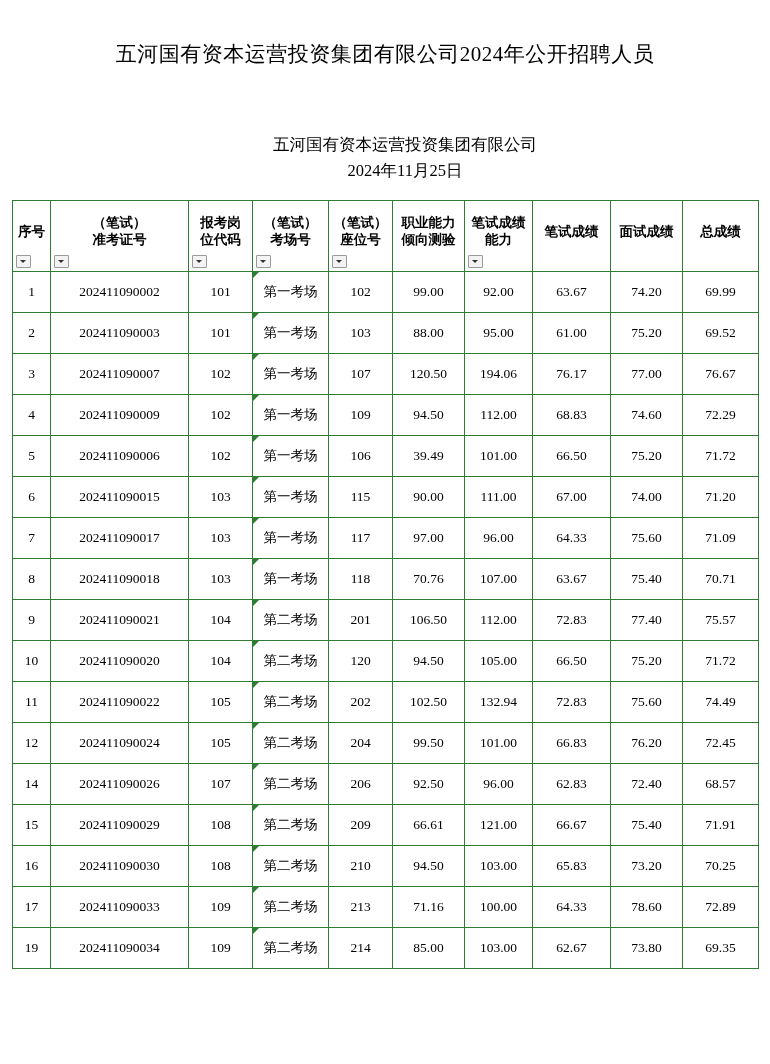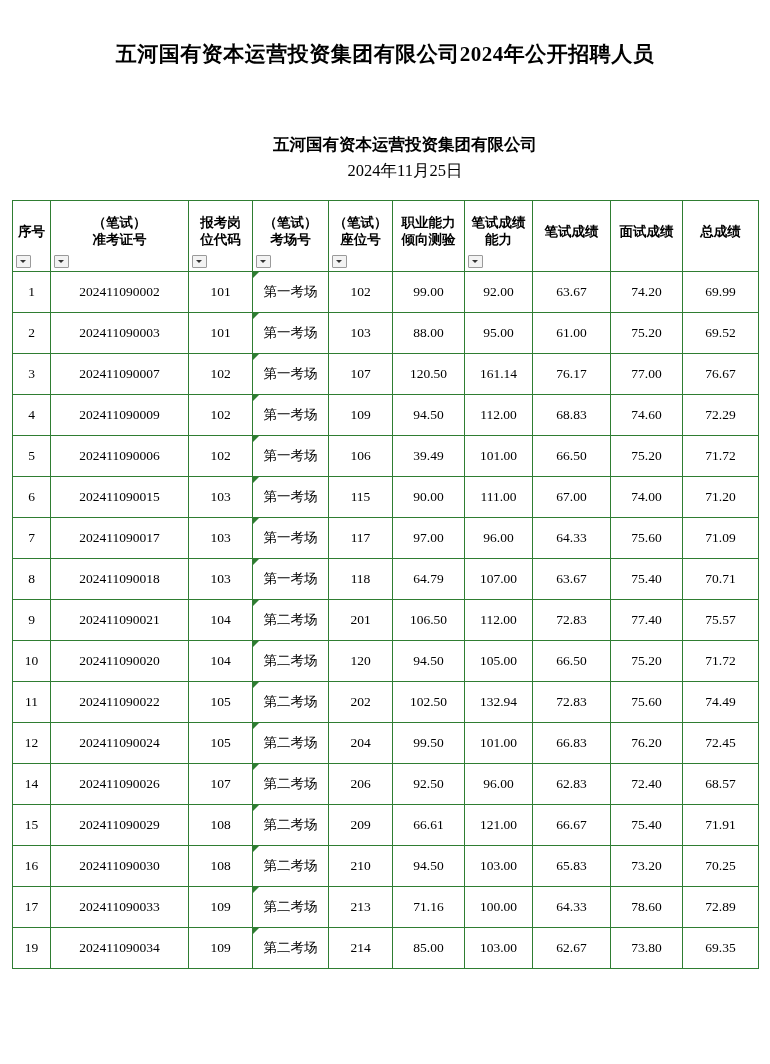--- a/index.html
+++ b/index.html
@@ -14,38 +14,38 @@
     color: #000000;
     overflow: hidden;
   }
   .page {
     width: 770px;
     box-sizing: border-box;
     padding: 0 12px;
   }
   .doc-title {
     text-align: center;
-    font-weight: bold;
+    font-weight: normal;
     font-size: 21px;
     line-height: 32px;
     letter-spacing: 0.5px;
     margin: 38px 28px 12px 28px;
   }
   .doc-title .line {
     display: block;
   }
   .signature {
     margin-top: 62px;
     text-align: center;
     font-size: 16.5px;
     line-height: 26px;
   }
   .signature .org {
     display: block;
-    font-weight: bold;
+    font-weight: normal;
     padding-left: 40px;
   }
   .signature .date {
     display: block;
     padding-left: 40px;
   }
   table.grid {
     margin-top: 16px;
     border-collapse: collapse;
     width: 746px;
@@ -244,21 +244,21 @@
           <td class="num">75.20</td>
           <td class="num">69.52</td>
         </tr>
         <tr>
           <td class="num">3</td>
           <td class="num">202411090007</td>
           <td class="num">102</td>
           <td class="mark">第一考场</td>
           <td class="num">107</td>
           <td class="num">120.50</td>
-          <td class="num">161.14</td>
+          <td class="num">194.06</td>
           <td class="num">76.17</td>
           <td class="num">77.00</td>
           <td class="num">76.67</td>
         </tr>
         <tr>
           <td class="num">4</td>
           <td class="num">202411090009</td>
           <td class="num">102</td>
           <td class="mark">第一考场</td>
           <td class="num">109</td>
@@ -303,21 +303,21 @@
           <td class="num">64.33</td>
           <td class="num">75.60</td>
           <td class="num">71.09</td>
         </tr>
         <tr>
           <td class="num">8</td>
           <td class="num">202411090018</td>
           <td class="num">103</td>
           <td class="mark">第一考场</td>
           <td class="num">118</td>
-          <td class="num">64.79</td>
+          <td class="num">70.76</td>
           <td class="num">107.00</td>
           <td class="num">63.67</td>
           <td class="num">75.40</td>
           <td class="num">70.71</td>
         </tr>
         <tr>
           <td class="num">9</td>
           <td class="num">202411090021</td>
           <td class="num">104</td>
           <td class="mark">第二考场</td>

